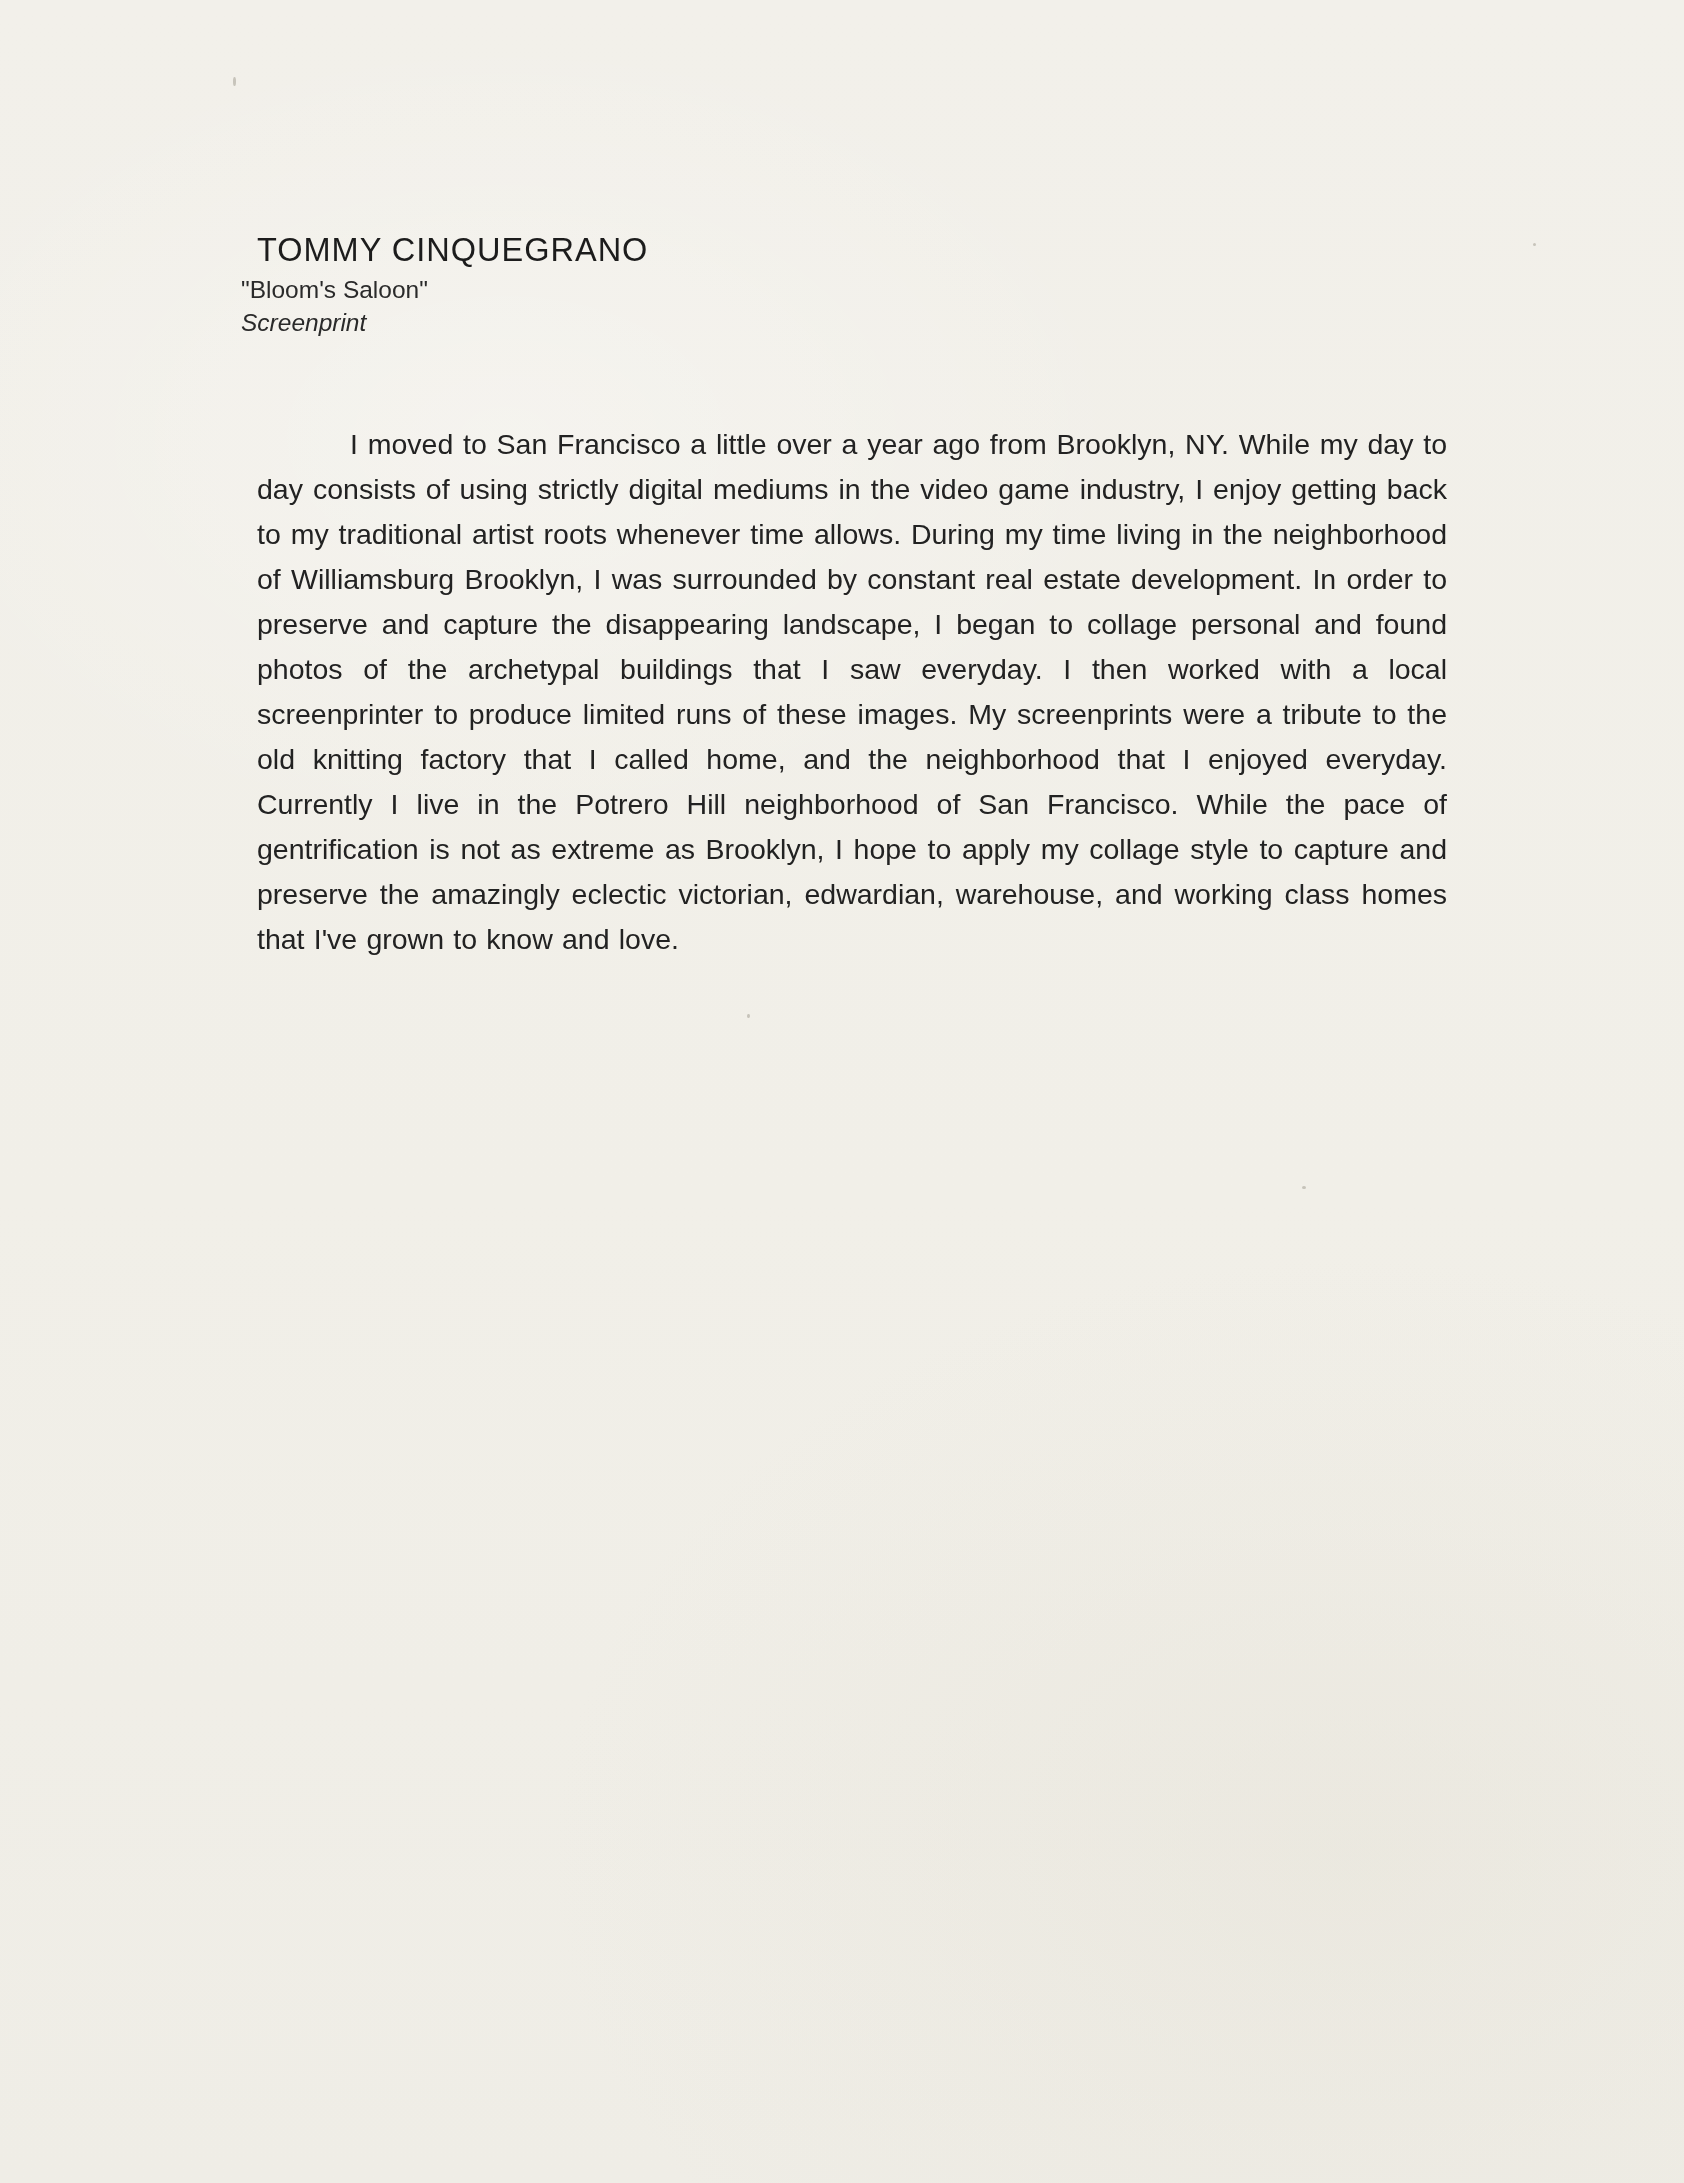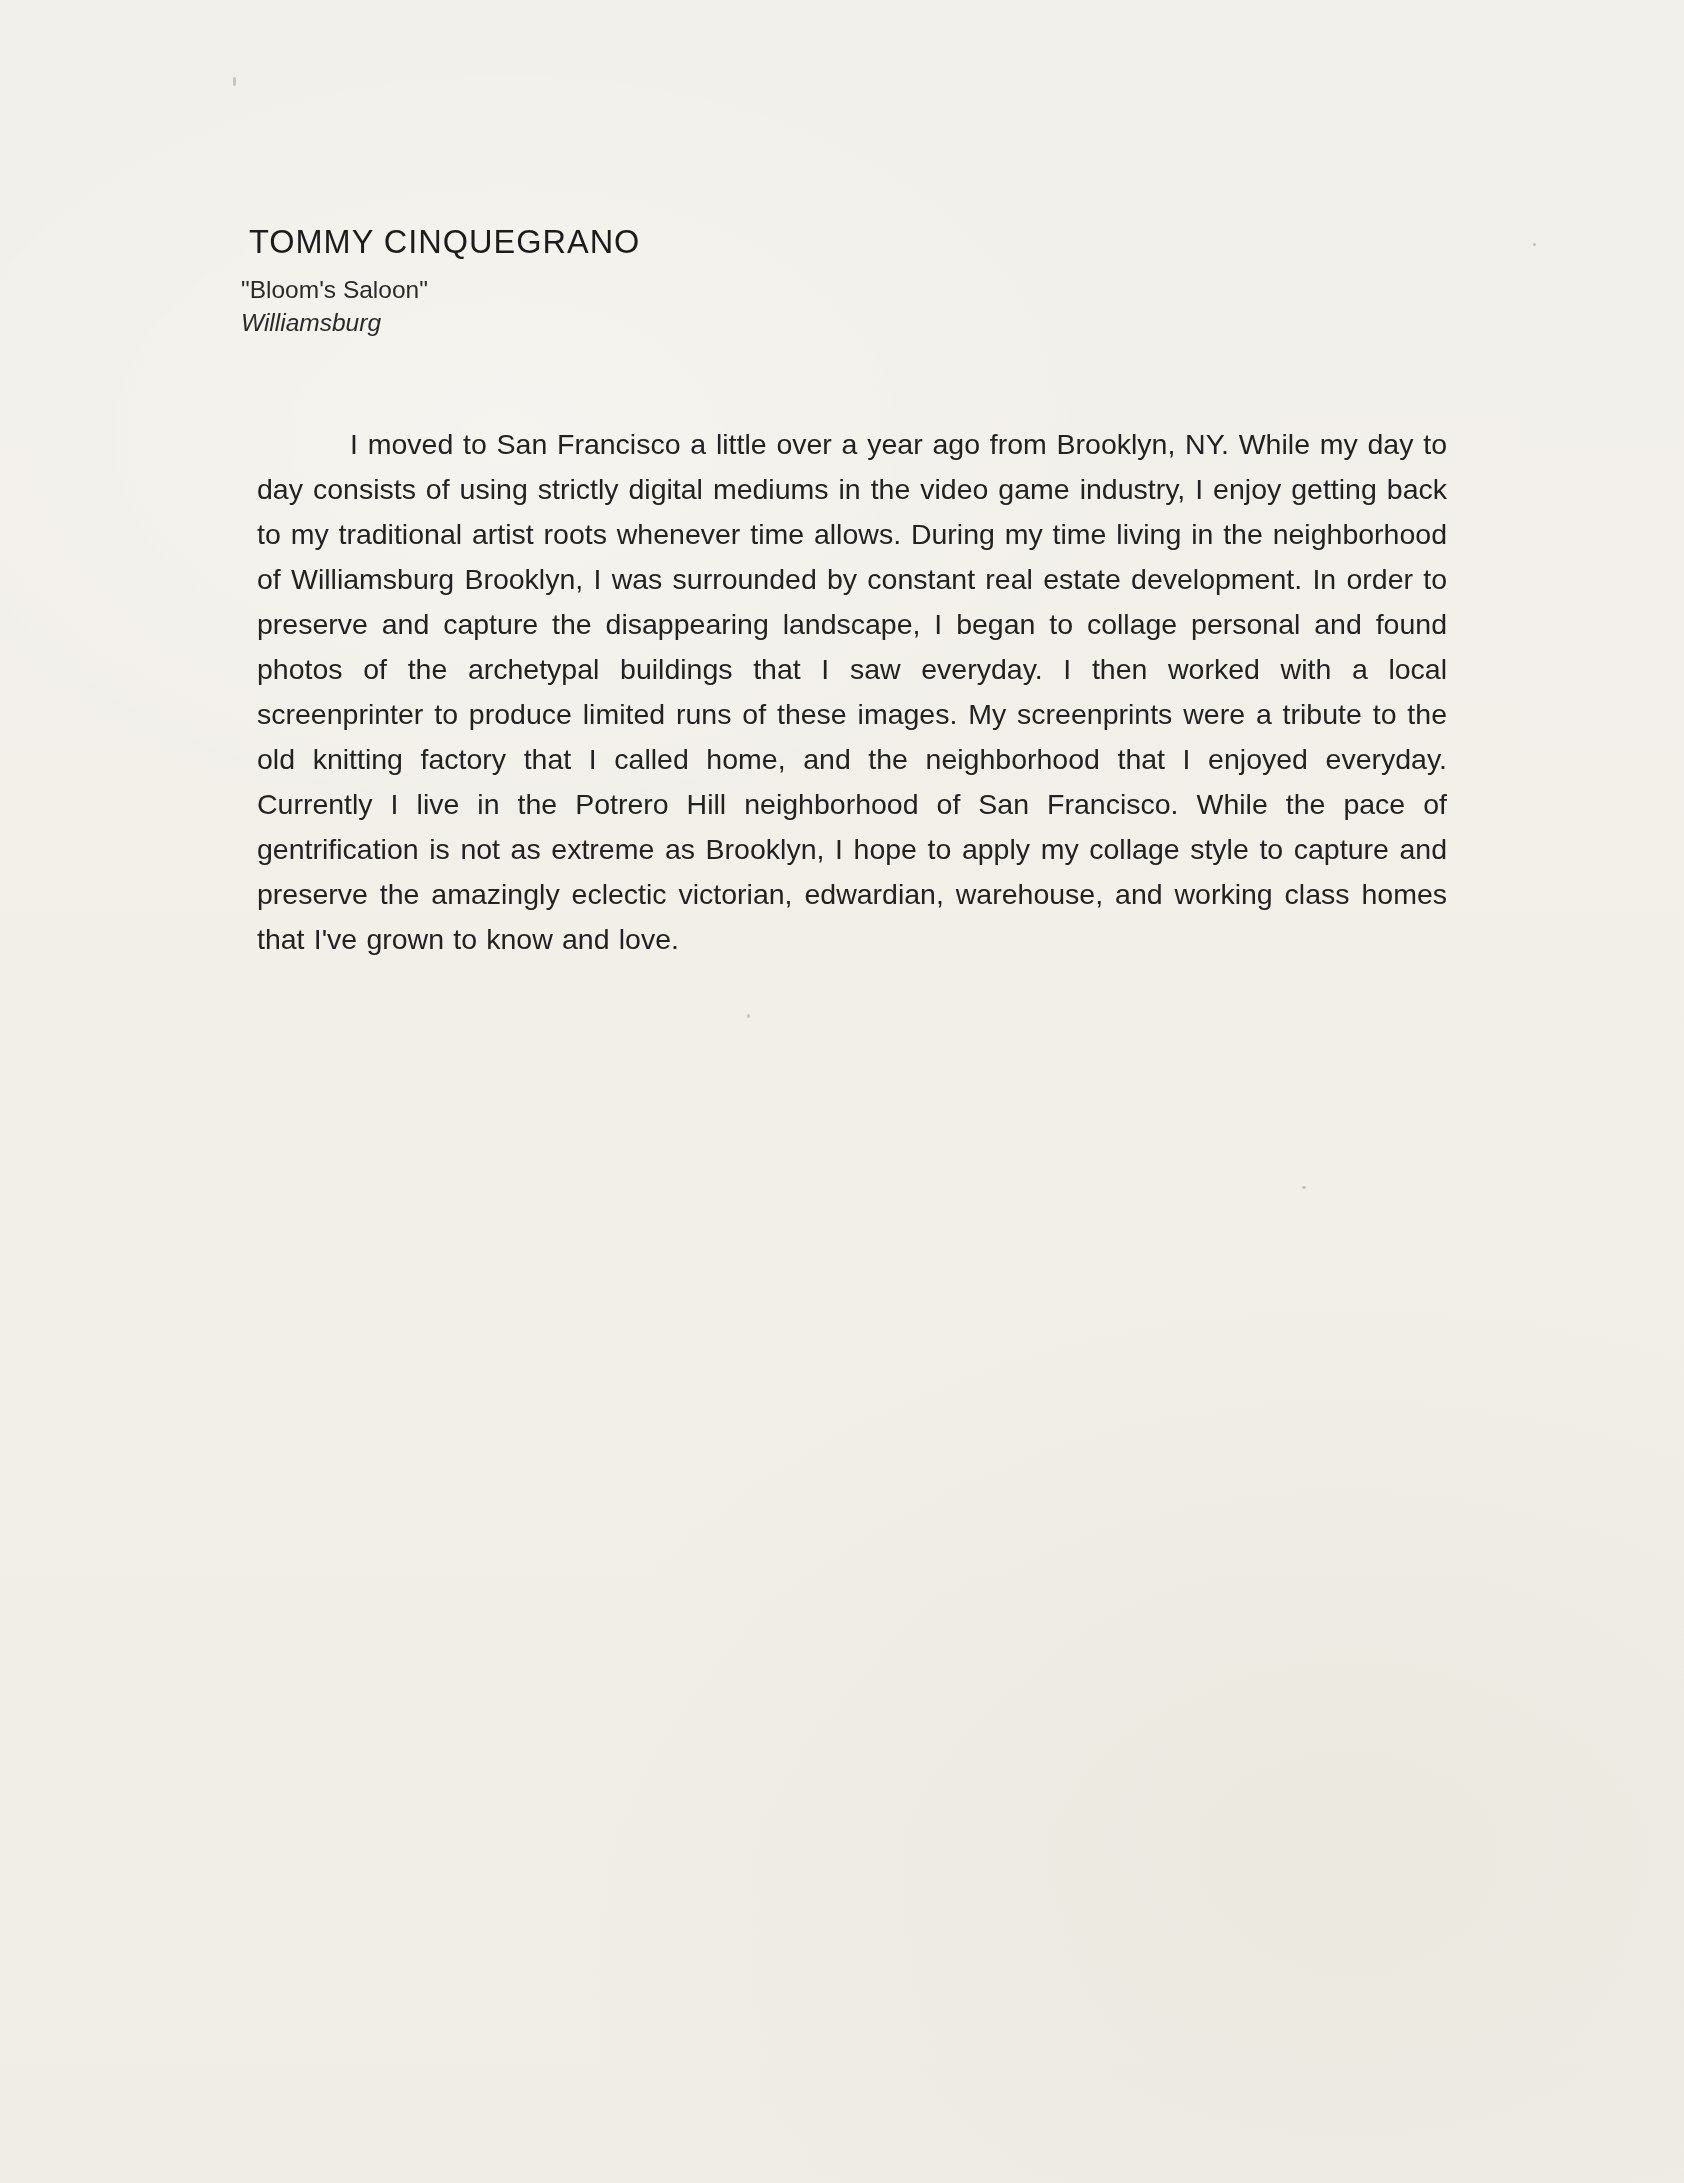--- a/index.html
+++ b/index.html
@@ -21,21 +21,21 @@
     
     background:
       radial-gradient(928px 597px at 30% 20%, rgba(255,255,255,0.25), rgba(255,255,255,0) 70%),
       radial-gradient(1061px 796px at 80% 85%, rgba(226,222,210,0.35), rgba(226,222,210,0) 75%),
       linear-gradient(180deg, #f2f0ea 0%, #f1efe8 55%, #efede6 100%);
   }
   .artist-name {
     position: absolute;
     left: 241px;
     top: 216px;
-    margin: 8px;
+    margin: 16px;
     font-size: 32.5px;
     font-weight: 400;
     letter-spacing: 1px;
     white-space: nowrap;
     color: #1c1c1c;
   }
   .artwork-title {
     position: absolute;
     left: 241px;
     top: 276px;
@@ -87,21 +87,21 @@
 </style>
 </head>
 <body>
 
 <div class="page">
 
   <h1 class="artist-name">TOMMY CINQUEGRANO</h1>
 
   <div class="artwork-title">"Bloom's Saloon"</div>
 
-  <div class="artwork-medium">Williamsburg</div>
+  <div class="artwork-medium">Screenprint</div>
 
   <p class="statement">I moved to San Francisco a little over a year ago from Brooklyn, NY. While my day to day consists of using strictly digital mediums in the video game industry, I enjoy getting back to my traditional artist roots whenever time allows. During my time living in the neighborhood of Williamsburg Brooklyn, I was surrounded by constant real estate development. In order to preserve and capture the disappearing landscape, I began to collage personal and found photos of the archetypal buildings that I saw everyday. I then worked with a local screenprinter to produce limited runs of these images. My screenprints were a tribute to the old knitting factory that I called home, and the neighborhood that I enjoyed everyday. Currently I live in the Potrero Hill neighborhood of San Francisco. While the pace of gentrification is not as extreme as Brooklyn, I hope to apply my collage style to capture and preserve the amazingly eclectic victorian, edwardian, warehouse, and working class homes that I've grown to know and love.</p>
 
 
   <span class="speck speck-1"></span>
   <span class="speck speck-2"></span>
   <span class="speck speck-3"></span>
   <span class="speck speck-4"></span>
 
 </div>

